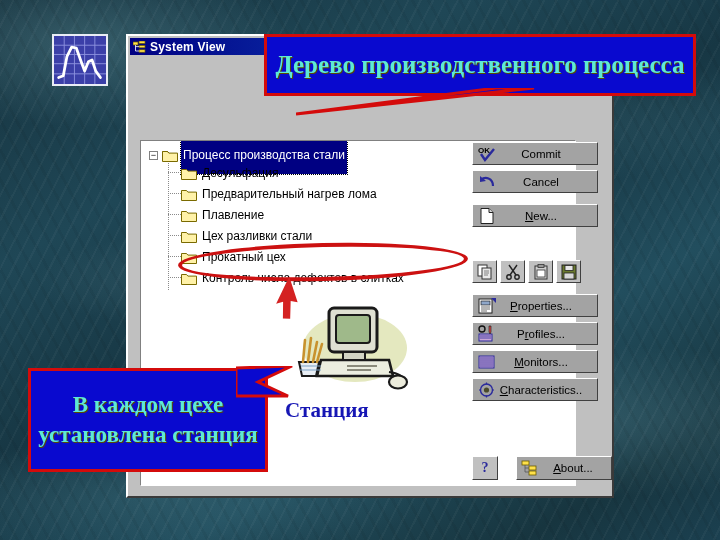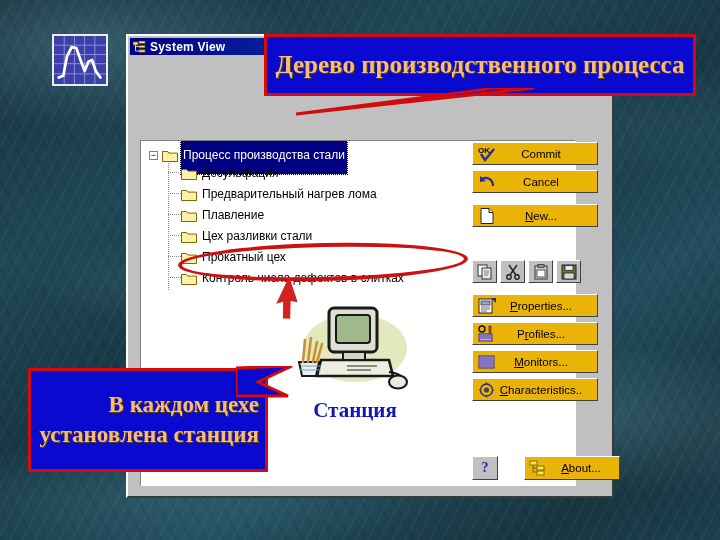--- a/index.html
+++ b/index.html
@@ -76,57 +76,57 @@
   .expander{
     width:9px;height:9px;border:1px solid #808080;background:#fff;
     font:9px/7px "Liberation Sans",sans-serif;color:#000;text-align:center;
     margin-right:4px;flex:none;box-sizing:border-box;
   }
   .guide{position:absolute;border-left:1px dotted #8a8a8a;}
   .guideh{position:absolute;border-top:1px dotted #8a8a8a;}
 
   
   .btn{
-    position:absolute;background:#eab308;
+    position:absolute;background:#a3a3a3;
     border-top:1px solid #ffffff;border-left:1px solid #ffffff;
     border-right:1px solid #404040;border-bottom:1px solid #404040;
     box-sizing:border-box;display:flex;align-items:center;
     font:11.5px "Liberation Sans",sans-serif;color:#000;cursor:default;
   }
   .btn .bico{width:20px;height:18px;flex:none;margin-left:4px;display:block;}
   .btn .blbl{flex:1;text-align:center;padding-right:12px;}
   .btn .blbl u{text-decoration:underline;}
   .sbtn{
     position:absolute;width:25px;height:23px;background:#c0c0c0;
     border-top:1px solid #ffffff;border-left:1px solid #ffffff;
     border-right:1px solid #404040;border-bottom:1px solid #404040;
     box-sizing:border-box;display:flex;align-items:center;justify-content:center;
   }
   .sbtn svg{display:block;}
 
   
   #pc{position:absolute;left:285px;top:300px;width:130px;height:100px;}
   #pclabel{
-    position:absolute;left:285px;top:398px;width:140px;text-align:center;
+    position:absolute;left:285px;top:398px;width:140px;text-align:left;
     font:bold 21px "Liberation Serif",serif;color:#1616b4;
   }
 
   
   #ellipse{
     position:absolute;left:178px;top:243px;width:290px;height:38px;
     border:4px solid #cc1111;border-radius:50%;
     transform:rotate(-1.3deg);box-sizing:border-box;
   }
   #arrow{position:absolute;left:272px;top:276px;width:50px;height:50px;}
 
   
   .callout{
     position:absolute;background:#0909cf;border:3px solid #d40b0b;
     box-sizing:border-box;display:flex;align-items:center;justify-content:center;
-    text-align:right;color:#fdba74;
+    text-align:center;color:#5eead4;
     font-family:"Liberation Serif",serif;font-weight:bold;
     text-shadow:1px 1px 0 #5a4a00;
   }
   #callout-top{left:264px;top:34px;width:432px;height:62px;
     font-size:25px;line-height:28px;padding:2px 8px;}
   #callout-left{left:28px;top:368px;width:240px;height:104px;
     font-size:23px;line-height:30px;padding:2px 6px;}
   .tail{position:absolute;}
 </style>
 </head>
@@ -329,21 +329,21 @@
       <circle cx="9.5" cy="9" r="6" fill="none" stroke="#2a2a9c" stroke-width="1.4"></circle>
       <circle cx="9.5" cy="9" r="2.6" fill="#4a4a2a"></circle>
       <path d="M9.5 1.5 v2 M9.5 14.5 v2 M2 9 h2 M15 9 h2" stroke="#2a2a9c" stroke-width="1.2"></path>
     </svg>
     <span class="blbl"><u>C</u>haracteristics..</span>
   </div>
 
   <div class="sbtn" style="left:344px;top:420px;width:26px;height:24px;">
     <span style="font:bold 14px 'Liberation Serif',serif;color:#2a2a9c;">?</span>
   </div>
-  <div class="btn" style="left:396px;top:420px;width:96px;height:24px;justify-content:center;">
+  <div class="btn" style="left:388px;top:420px;width:96px;height:24px;justify-content:center;">
     <svg class="bico" viewBox="0 0 20 18">
       <rect x="1" y="2" width="7" height="4" fill="#ffe14a" stroke="#6a5a00" stroke-width=".8"></rect>
       <rect x="8" y="7" width="7" height="4" fill="#ffe14a" stroke="#6a5a00" stroke-width=".8"></rect>
       <rect x="8" y="12" width="7" height="4" fill="#ffe14a" stroke="#6a5a00" stroke-width=".8"></rect>
       <path d="M4 6 v7 h4 M4 9 h4" fill="none" stroke="#555" stroke-width=".8"></path>
     </svg>
     <span class="blbl" style="padding-right:6px;"><u>A</u>bout...</span>
   </div>
 </div>
 

